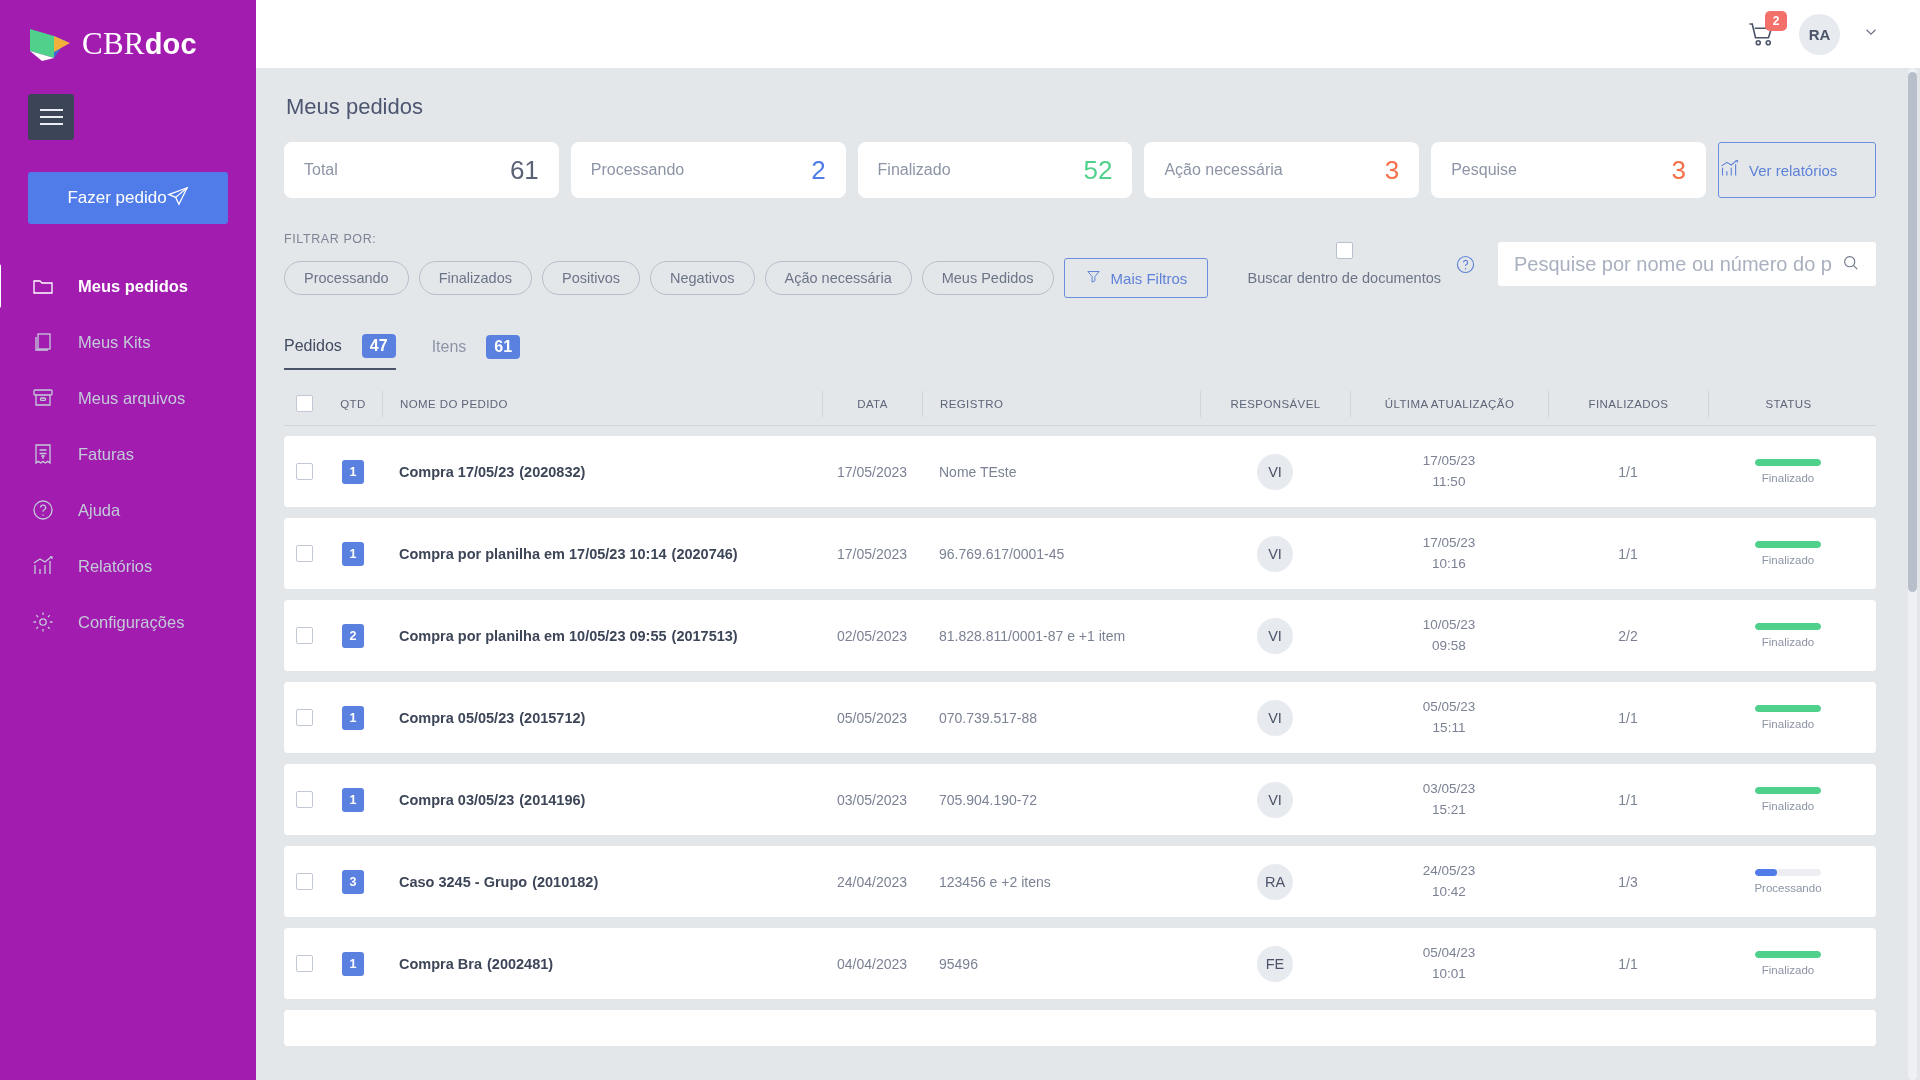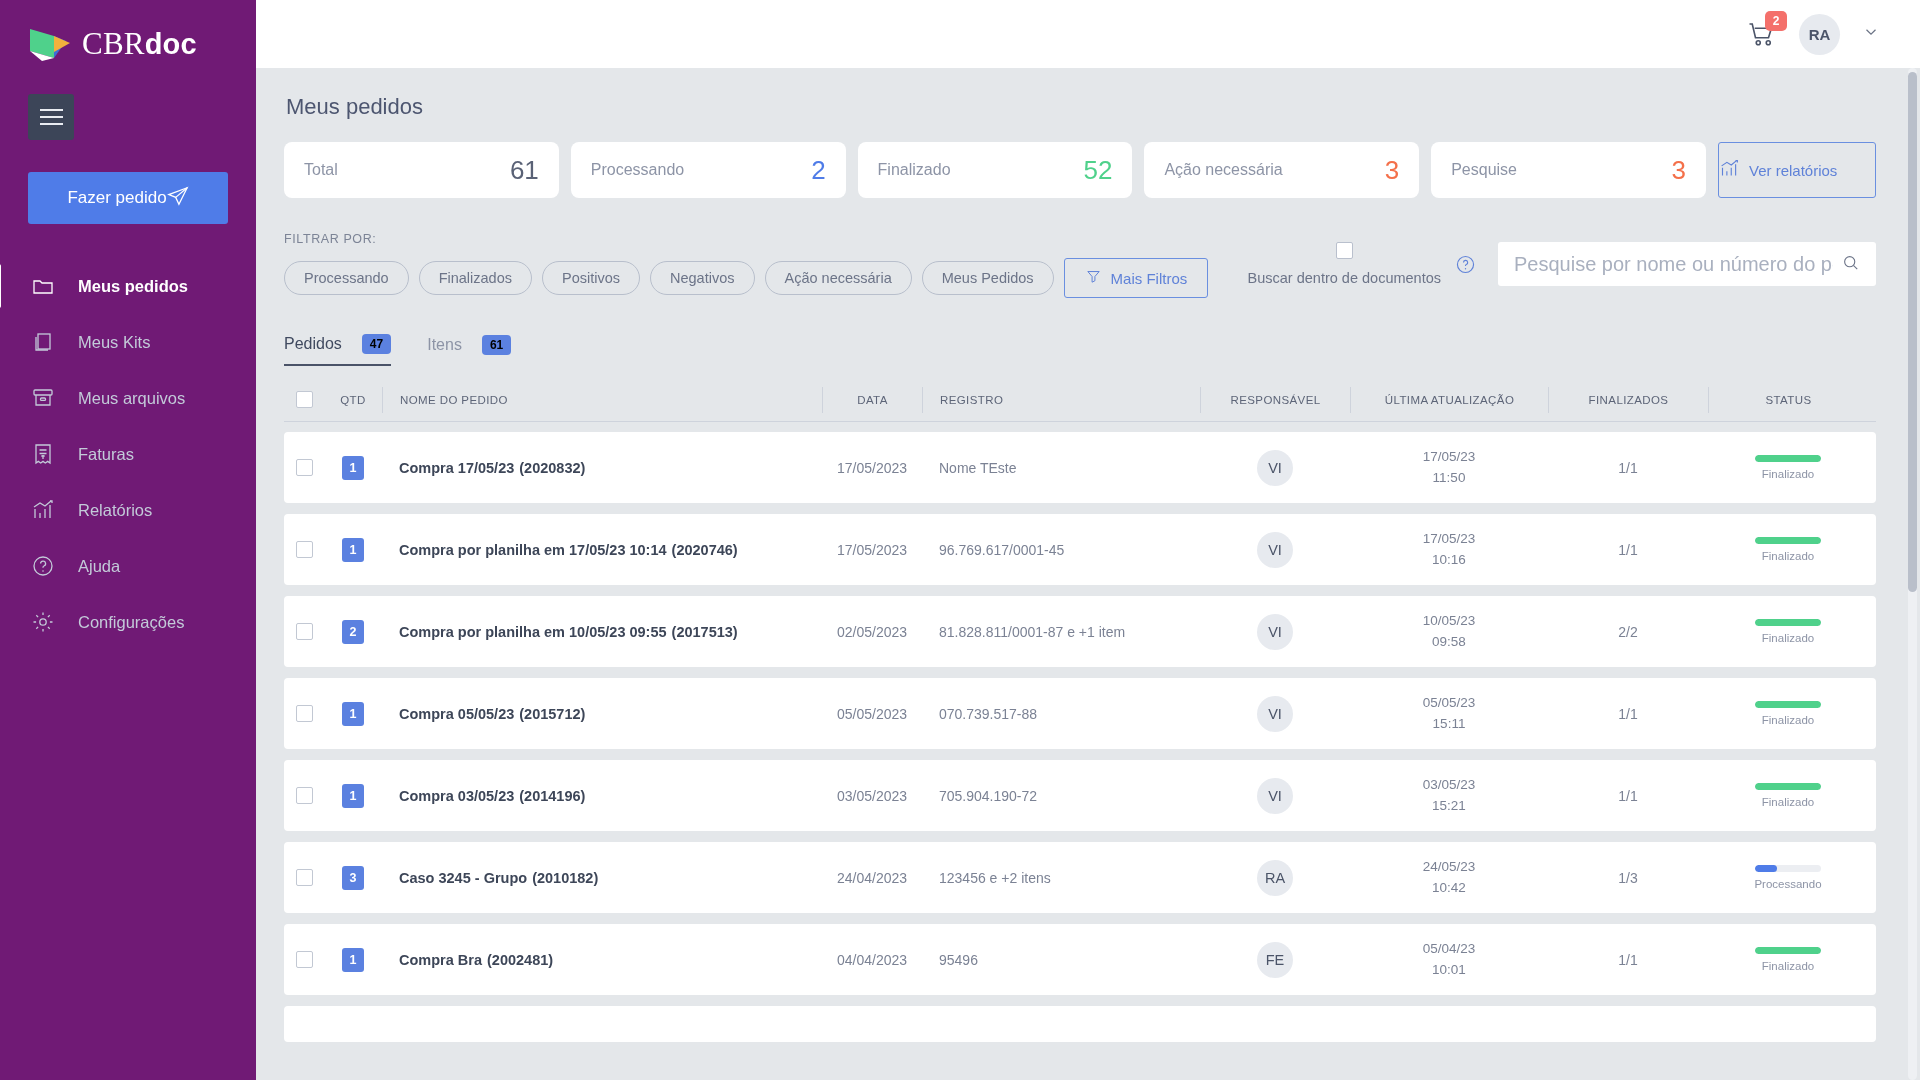--- a/index.html
+++ b/index.html
@@ -7,21 +7,21 @@
     width: 1920px; height: 1080px;
     font-family: "Liberation Sans", sans-serif;
     background: #e4e7ea;
     overflow: hidden;
   }
   #app { display: flex; width: 1920px; height: 1080px; position: relative; }
 
   
   .sidebar {
     width: 256px; min-width: 256px; height: 1080px;
-    background: #701a75;
+    background: #a21caf;
     display: flex; flex-direction: column;
     position: relative; z-index: 5;
   }
   .logo-wrap { padding: 26px 0 0 28px; display: flex; align-items: center; gap: 10px; }
   .logo-mark { width: 44px; height: 34px; position: relative; flex: none; }
   .logo-text { color: #fff; font-size: 31px; letter-spacing: .2px; font-family: "Liberation Serif", serif; }
   .logo-text b { font-weight: 400; }
   .logo-text .doc { font-family: "Liberation Sans", sans-serif; font-weight: 700; font-size: 29px; }
 
   .hamburger {
@@ -126,21 +126,21 @@
   }
   .search-box input::placeholder { color: #a9b0bf; }
 
   
   .tabs { display: flex; gap: 36px; margin-top: 36px; }
   .tab { display: flex; align-items: center; gap: 20px; padding-bottom: 10px; cursor: pointer; }
   .tab-label { font-size: 16px; color: #8d94a6; }
   .tab.active .tab-label { color: #404a60; }
   .tab.active { border-bottom: 2px solid #4a5368; }
   .tab-badge {
-    background: #5b81e0; color: #000000; font-size: 12px; font-weight: 700;
+    background: #5b81e0; color: #ffffff; font-size: 16px; font-weight: 700;
     border-radius: 4px; padding: 3px 8px; min-width: 27px; text-align: right;
   }
 
   
   .table-head {
     display: flex; align-items: center; height: 44px;
     font-size: 11.5px; letter-spacing: .4px; color: #5d6578; margin-top: 12px;
     border-bottom: 1px solid #ced3dc;
   }
   .th { display: flex; align-items: center; height: 26px; }
@@ -262,36 +262,36 @@
               <path d="M5 3h14v18l-2.3-1.6L14.3 21 12 19.4 9.7 21 7.3 19.4 5 21V3Z"></path>
               <path d="M8.5 8h7M8.5 11.5h7"></path>
               <path d="M12 13v4M10.3 14h3.4"></path>
             </svg>
         </span>
         <span>Faturas</span>
       </div>
       <div class="nav-item">
         <span class="nav-icon">
           <svg viewBox="0 0 24 24" fill="none" stroke="#c3cad9" stroke-width="1.3">
+              <circle cx="12" cy="12" r="9"></circle>
+              <path d="M9.6 9.6a2.5 2.5 0 1 1 3.3 2.4c-.6.2-.9.8-.9 1.4v.4"></path>
+              <circle cx="12" cy="17" r=".8" fill="#c3cad9" stroke="none"></circle>
+            </svg>
+        </span>
+        <span>Ajuda</span>
+      </div>
+      <div class="nav-item">
+        <span class="nav-icon">
+          <svg viewBox="0 0 24 24" fill="none" stroke="#c3cad9" stroke-width="1.3">
               <path d="M4 20V11M9 20v-5M14 20v-9M19 20V7"></path>
               <path d="M3 9l6-4 5 3 6-5"></path>
               <path d="M19 3h2v2"></path>
             </svg>
         </span>
         <span>Relatórios</span>
-      </div>
-      <div class="nav-item">
-        <span class="nav-icon">
-          <svg viewBox="0 0 24 24" fill="none" stroke="#c3cad9" stroke-width="1.3">
-              <circle cx="12" cy="12" r="9"></circle>
-              <path d="M9.6 9.6a2.5 2.5 0 1 1 3.3 2.4c-.6.2-.9.8-.9 1.4v.4"></path>
-              <circle cx="12" cy="17" r=".8" fill="#c3cad9" stroke="none"></circle>
-            </svg>
-        </span>
-        <span>Ajuda</span>
       </div>
       <div class="nav-item">
         <span class="nav-icon">
           <svg viewBox="0 0 24 24" fill="none" stroke="#c3cad9" stroke-width="1.3">
               <circle cx="12" cy="12" r="3.2"></circle>
               <path d="M12 2.5v2.6M12 18.9v2.6M21.5 12h-2.6M5.1 12H2.5M18.7 5.3l-1.8 1.8M7.1 16.9l-1.8 1.8M18.7 18.7l-1.8-1.8M7.1 7.1 5.3 5.3"></path>
             </svg>
         </span>
         <span>Configurações</span>
       </div>

